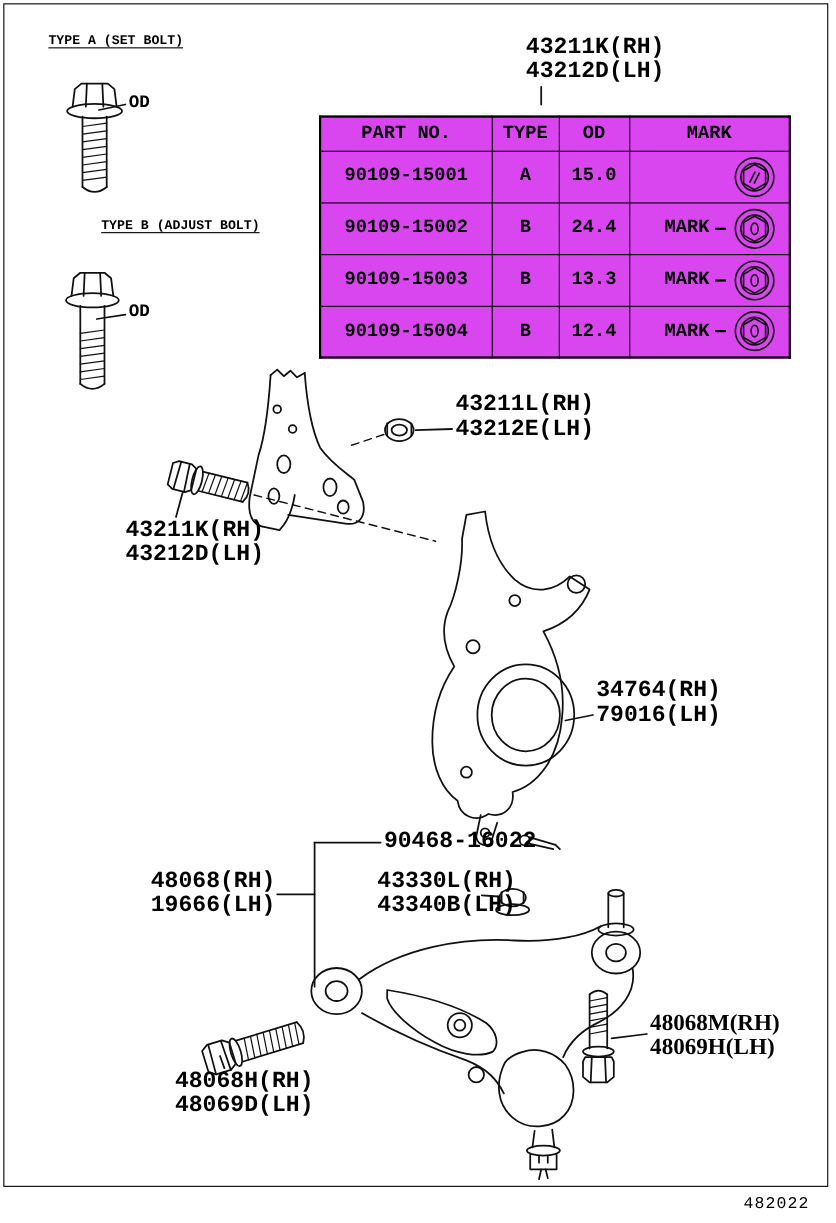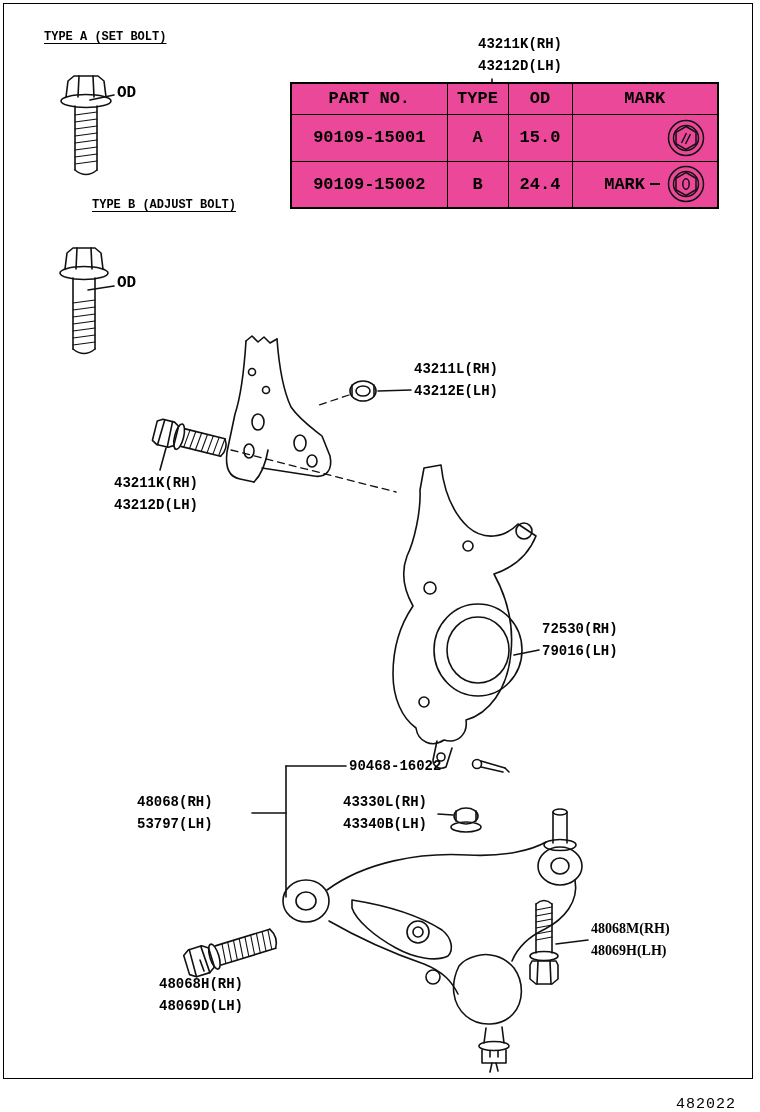--- a/index.html
+++ b/index.html
@@ -3,25 +3,25 @@
 <meta charset="utf-8">
 <style>
   * { box-sizing: border-box; margin: 0; padding: 0; }
   html,body { width:760px; height:1112px; background:#fff; overflow:hidden; }
   body { position:relative; font-family:"Liberation Mono", monospace; color:#000; }
   .frame { position:absolute; left:3px; top:3px; width:750px; height:1076px; border:1.5px solid #000; }
   svg.art { position:absolute; left:0; top:0; }
   .legend-label { position:absolute; font-weight:bold; font-size:12px; white-space:nowrap;
                   text-decoration:underline; text-underline-offset:3px; }
   .od { position:absolute; font-weight:bold; font-size:16px; }
-  .callout { position:absolute; font-weight:bold; font-size:14px; line-height:22px; white-space:nowrap; }
+  .callout { position:absolute; font-weight:bold; font-size:21px; line-height:22px; white-space:nowrap; }
   .callout span { display:block; }
-  .footer-code { position:absolute; font-size:15px; letter-spacing:1px;margin-top:10px; }
-  table.parts-table { position:absolute; left:290px; top:82px; border-collapse:collapse;
-                      table-layout:fixed; background:#ec4899; border:2px solid #000;padding-left:28px; }
+  .footer-code { position:absolute; font-size:15px; letter-spacing:1px; }
+  table.parts-table { position:absolute; left:290px; top:105px; border-collapse:collapse;
+                      table-layout:fixed; background:#d946ef; border:2px solid #000;padding-left:28px; }
   .parts-table th, .parts-table td { border:1.5px solid #000; font-size:17px; font-weight:bold;
                       text-align:center; vertical-align:middle; }
   .parts-table th { height:31px; }
   .parts-table td { height:47px; }
   .markwrap { display:flex; align-items:center; justify-content:flex-end; gap:5px; padding-right:10px; }
   .mark-label { font-size:17px; font-weight:bold; }
   .mark-line { width:10px; border-top:2px solid #000; }
   .mark-icon { flex:0 0 auto; }
 </style>
 </head>
@@ -237,45 +237,83 @@
             <g fill="none" stroke="#111" stroke-width="1.5">
               <circle cx="21" cy="21" r="17.5"></circle>
                 <circle cx="21" cy="21" r="12.5"></circle>
               <polygon points="21,9.5 31,15.25 31,26.75 21,32.5 11,26.75 11,15.25"></polygon>
               <ellipse cx="21" cy="21" rx="3.2" ry="5.2"></ellipse>
             </g>
           </svg>
         </div>
       </td>
     </tr>
+    <tr>
+      <td>90109-15003</td>
+      <td>B</td>
+      <td>13.3</td>
+      <td>
+        <div class="markwrap">
+          <span class="mark-label">MARK</span>
+          <span class="mark-line"></span>
+          <svg class="mark-icon" width="42" height="42" viewBox="0 0 42 42">
+            <g fill="none" stroke="#111" stroke-width="1.5">
+              <circle cx="21" cy="21" r="17.5"></circle>
+                <circle cx="21" cy="21" r="12.5"></circle>
+              <polygon points="21,9.5 31,15.25 31,26.75 21,32.5 11,26.75 11,15.25"></polygon>
+              <ellipse cx="21" cy="21" rx="3.2" ry="5.2"></ellipse>
+            </g>
+          </svg>
+        </div>
+      </td>
+    </tr>
+    <tr>
+      <td>90109-15004</td>
+      <td>B</td>
+      <td>12.4</td>
+      <td>
+        <div class="markwrap">
+          <span class="mark-label">MARK</span>
+          <span class="mark-line"></span>
+          <svg class="mark-icon" width="42" height="42" viewBox="0 0 42 42">
+            <g fill="none" stroke="#111" stroke-width="1.5">
+              <circle cx="21" cy="21" r="17.5"></circle>
+                <circle cx="21" cy="21" r="12.5"></circle>
+              <polygon points="21,9.5 31,15.25 31,26.75 21,32.5 11,26.75 11,15.25"></polygon>
+              <ellipse cx="21" cy="21" rx="3.2" ry="5.2"></ellipse>
+            </g>
+          </svg>
+        </div>
+      </td>
+    </tr>
   </tbody>
 </table>
 
 <div class="callout" style="left:414px; top:358px;">
   <span>43211L(RH)</span>
   <span>43212E(LH)</span>
 </div>
 
 <div class="callout" style="left:114px; top:472px;">
   <span>43211K(RH)</span>
   <span>43212D(LH)</span>
 </div>
 
 <div class="callout" style="left:542px; top:618px;">
-  <span>72530(RH)</span>
+  <span>34764(RH)</span>
   <span>79016(LH)</span>
 </div>
 
 <div class="callout" style="left:349px; top:755px;">
   <span>90468-16022</span>
 </div>
 
 <div class="callout" style="left:137px; top:791px;">
   <span>48068(RH)</span>
-  <span>53797(LH)</span>
+  <span>19666(LH)</span>
 </div>
 
 <div class="callout" style="left:343px; top:791px;">
   <span>43330L(RH)</span>
   <span>43340B(LH)</span>
 </div>
 
 <div class="callout" style="left:591px; top:918px;font-family:Liberation Serif, serif;">
   <span>48068M(RH)</span>
   <span>48069H(LH)</span>

